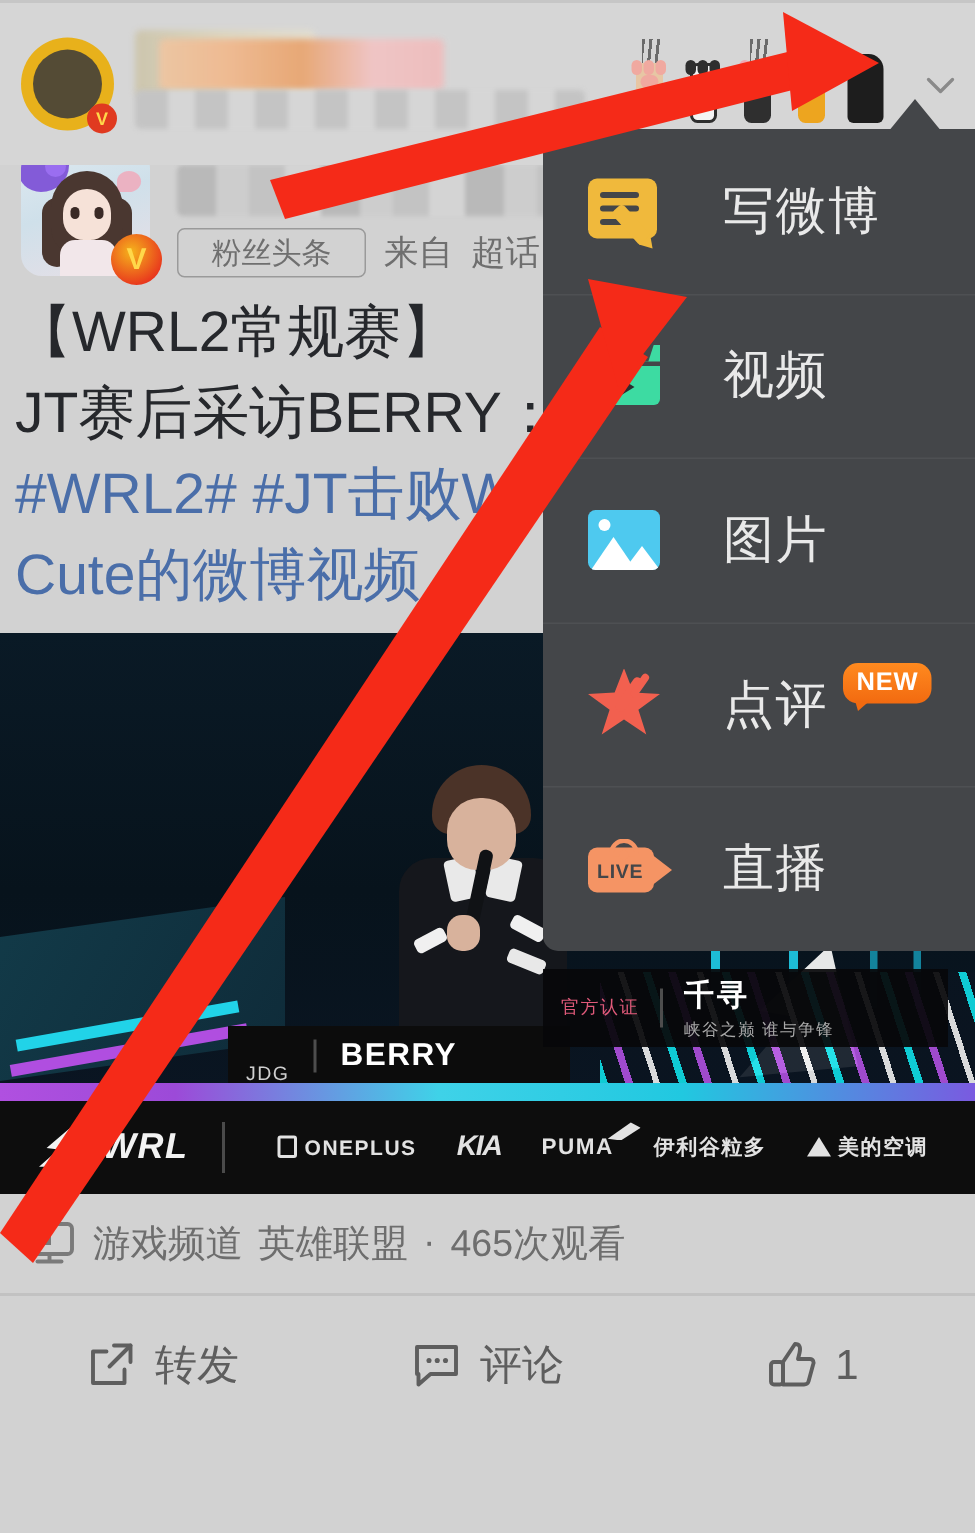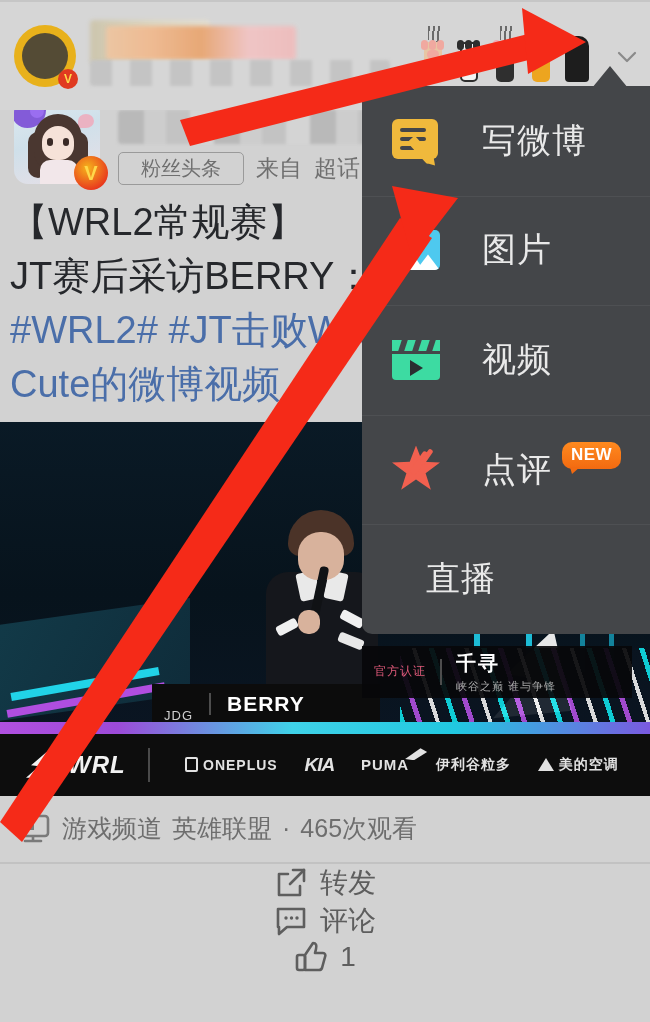--- a/index.html
+++ b/index.html
@@ -223,21 +223,21 @@
   .vmeta {
     height: 66px; display:flex; align-items:center; padding-left: 16px;
     background:#d2d2d2;
   }
   .vmeta-ic { width: 34px; height: 30px; flex:none; margin-right: 12px; position:relative;}
   .vmeta-txt { font-size: 25px; color:#6e6e6e; }
   .hr { height: 2px; background: #c2c2c2; margin: 0 0; }
 
   
   .actions {
-    height: 92px; display: flex; align-items: center; background:#d2d2d2;flex-direction:column;
+    height: 92px; display: flex; align-items: center; background:#d2d2d2;
   }
   .act { flex:1; display:flex; align-items:center; justify-content:center; gap:12px; }
   .act-txt { font-size: 28px; color:#5e5e5e; }
   .act-ct { font-size: 28px; color:#5e5e5e; }
 
   
   .comment-row {
     position: relative; height: 110px; background:#d6d6d6;
     display:flex; align-items:center; padding-left: 14px;
     border-top: 2px solid #c6c6c6;
@@ -593,54 +593,64 @@
           <span class="l2"></span>
           <span class="l3"></span>
         </div>
         <div class="ic-pencil"></div>
       </div>
       <span class="mi-label">写微博</span>
     </div>
 
     <div class="menu-item">
       <div class="mi-icon">
-        <div class="ic-pic">
-          <span class="sun"></span>
-          <span class="m1"></span>
-          <span class="m2"></span>
-        </div>
-      </div>
-      <span class="mi-label">图片</span>
-    </div>
-
-    <div class="menu-item">
-      <div class="mi-icon">
         <div class="ic-vid">
           <span class="board"></span>
           <span class="s1"></span>
           <span class="s2"></span>
           <span class="s3"></span>
           <span class="gap"></span>
           <span class="play"></span>
         </div>
       </div>
       <span class="mi-label">视频</span>
     </div>
 
     <div class="menu-item">
       <div class="mi-icon">
+        <div class="ic-pic">
+          <span class="sun"></span>
+          <span class="m1"></span>
+          <span class="m2"></span>
+        </div>
+      </div>
+      <span class="mi-label">图片</span>
+    </div>
+
+    <div class="menu-item">
+      <div class="mi-icon">
         <div class="ic-star"></div>
         <div class="ic-star-pen"></div>
         <div class="ic-star-pen2"></div>
       </div>
       <span class="mi-label">点评</span>
       <span class="mi-badge">NEW</span>
     </div>
 
     <div class="menu-item">
+      <div class="mi-icon">
+        <div class="ic-live">
+          <span class="lens"></span>
+          <span class="txt">LIVE</span>
+        </div>
+        <div class="ic-live" style="background:none;top:14px;">
+          <span class="wave"></span>
+          <span class="dot"></span>
+        </div>
+      </div>
       <span class="mi-label">直播</span>
     </div>
 
   </div>
 
   <svg class="arrow-svg" viewBox="0 0 650 1022">
 
     <g>
       <polygon points="0,822 400,218 432,238 22,842" fill="#f52a18"></polygon>
       <polygon points="392,186 458,198 412,258" fill="#f52a18"></polygon>

